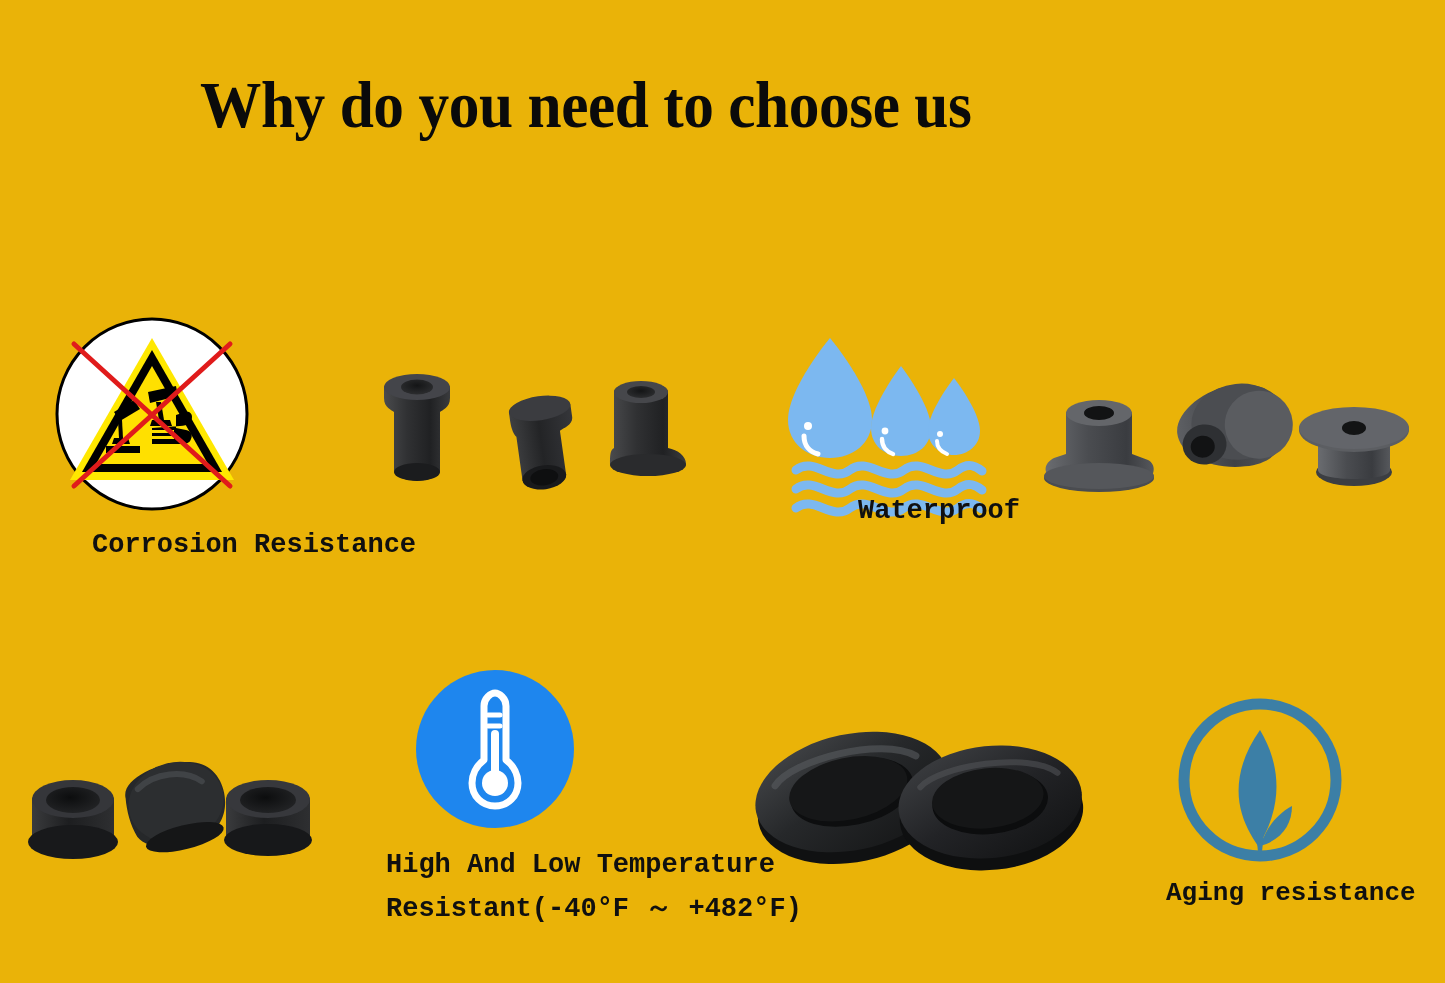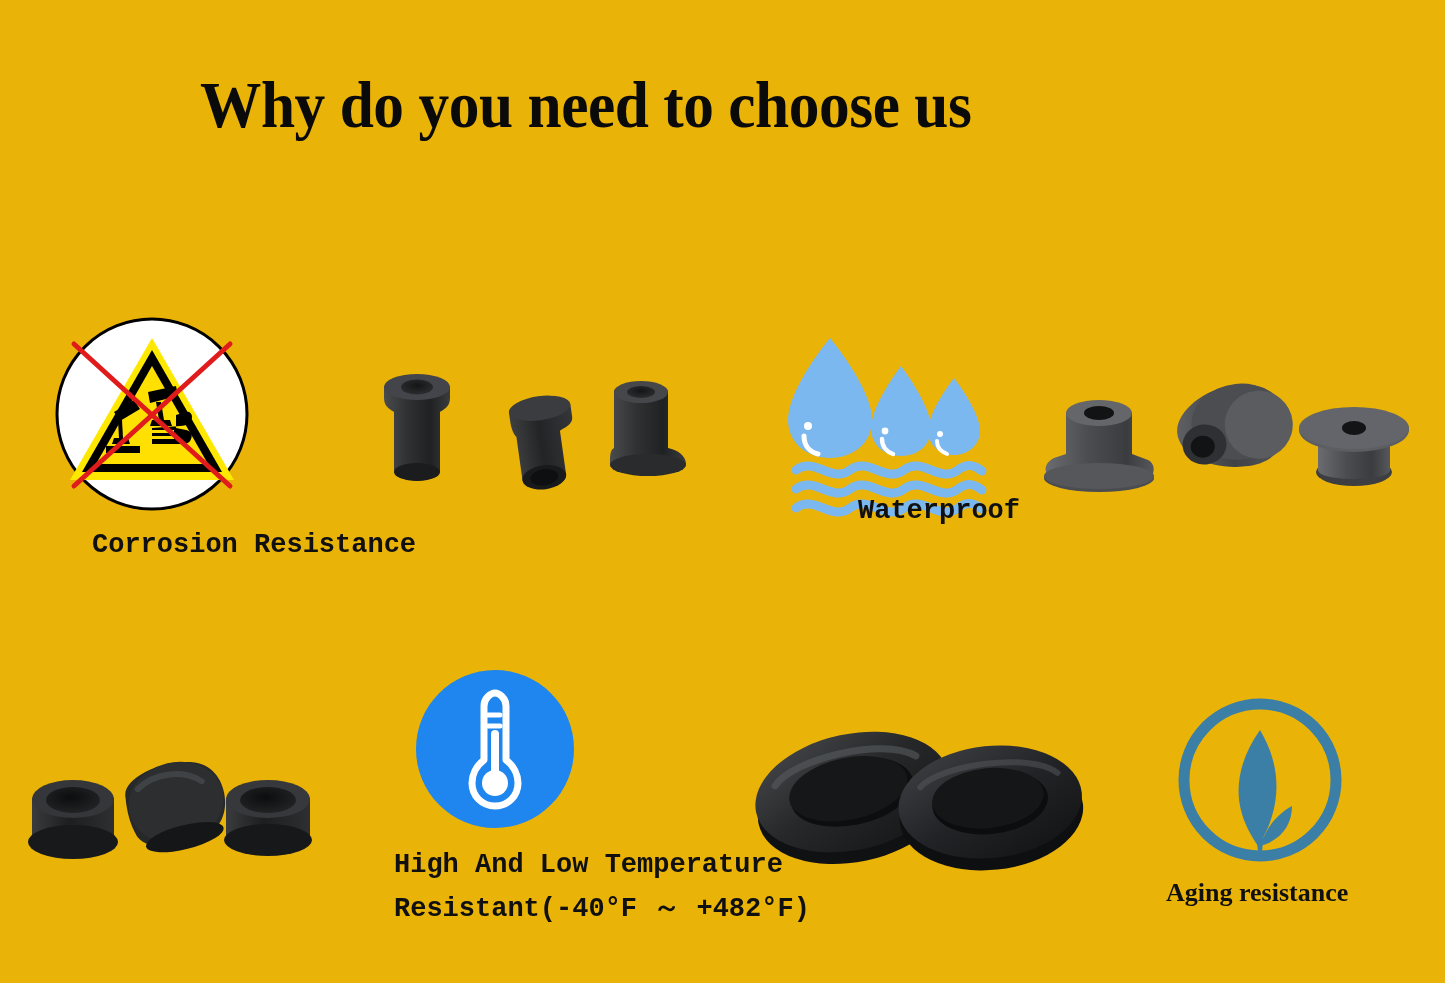--- a/index.html
+++ b/index.html
@@ -52,25 +52,25 @@
 
   
   .caption {
     position: absolute;
     font-weight: bold;
     color: #101010;
     white-space: nowrap;
     line-height: 1.32;
   }
   .caption.serif { font-family: Liberation Mono, monospace; margin-left: 48px; }
-  .caption.sans  { font-family: Liberation Serif, serif; }
+  .caption.sans  { font-family: Liberation Mono, monospace; }
 
   #cap-corrosion { left: 44px;  top: 528px; font-size: 27px; }
   #cap-waterproof{ left: 810px; top: 494px; font-size: 27px; }
-  #cap-temp      { left: 346px; top: 848px; font-size: 27px; }
+  #cap-temp      { left: 338px; top: 848px; font-size: 27px; }
   #cap-aging     { left: 1166px;top: 876px; font-size: 26px; }
 
   
   .icon-box { position: absolute; }
 
   
   #icon-corrosion { left: 52px; top: 316px; width: 200px; height: 196px; }
 
   
   #icon-waterproof { left: 788px; top: 328px; width: 200px; height: 180px; }

